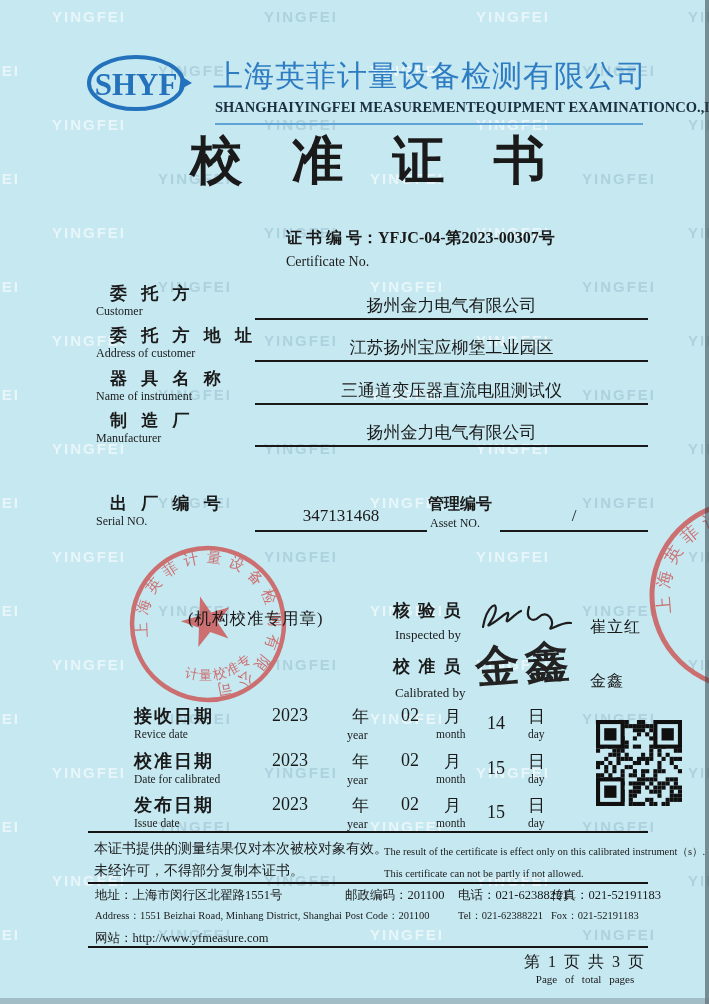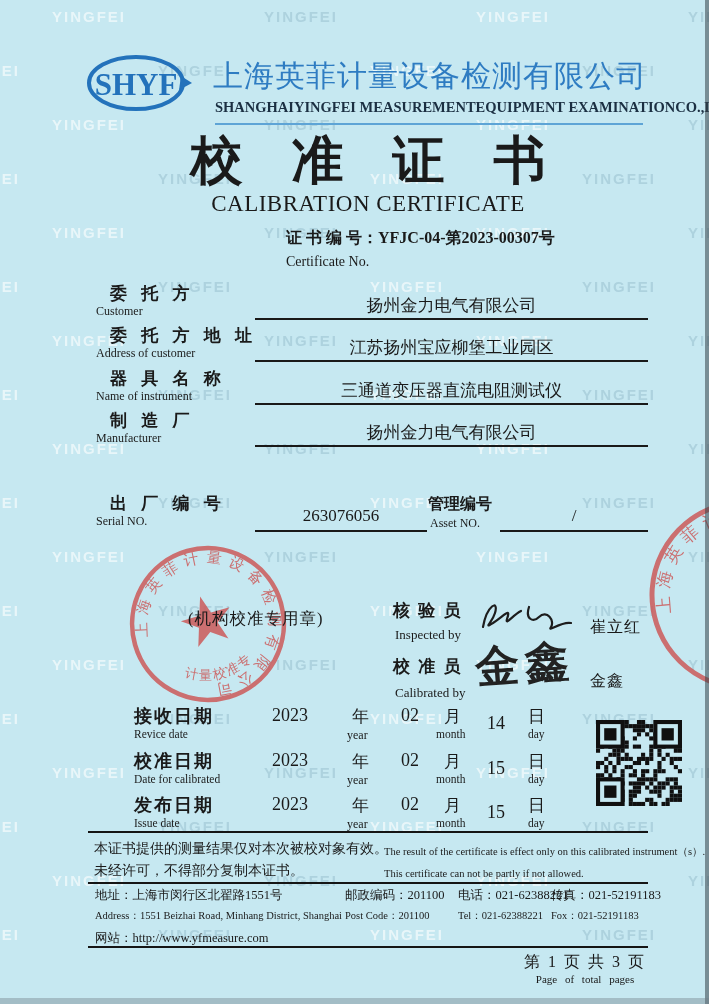--- a/index.html
+++ b/index.html
@@ -168,21 +168,20 @@
 
   <svg class="logo" width="108" height="66" viewBox="0 0 108 66">
     <ellipse cx="52" cy="33" rx="47" ry="26" fill="none" stroke="#2372bb" stroke-width="4"></ellipse>
     <path d="M97,26 L108,33 L95,40 Z" fill="#2372bb"></path>
     <text x="52" y="45" text-anchor="middle" font-size="31" font-weight="bold" fill="#2372bb" font-family="Liberation Serif, DejaVu Serif, serif">SHYF</text>
   </svg>
   <div class="co-cn">上海英菲计量设备检测有限公司</div>
   <div class="co-en">SHANGHAIYINGFEI MEASUREMENTEQUIPMENT EXAMINATIONCO.,LTD.</div>
   <div class="blue-rule"></div>
   <div class="title-cn">校 准 证 书</div>
-  <div class="title-en">CALIBRATION CERTIFICATE</div>
   <div class="certno">
     <span>证 书 编 号：</span><span>YFJC-04-第2023-00307号</span>
     <div class="en">Certificate No.</div>
   </div>
 
   <div class="frow" style="top:282px">
     <div class="fl-cn">委 托 方</div>
     <div class="fl-en">Customer</div>
     <div class="fline"><span class="fval">扬州金力电气有限公司</span></div>
   </div>
@@ -198,21 +197,21 @@
   </div>
   <div class="frow" style="top:409px">
     <div class="fl-cn">制 造 厂</div>
     <div class="fl-en">Manufacturer</div>
     <div class="fline"><span class="fval">扬州金力电气有限公司</span></div>
   </div>
 
   <div class="frow" style="top:492px;height:40px">
     <div class="fl-cn">出 厂 编 号</div>
     <div class="fl-en">Serial NO.</div>
-    <div class="sline"><span class="fval">263076056</span></div>
+    <div class="sline"><span class="fval">347131468</span></div>
     <div class="a-cn">管理编号</div>
     <div class="a-en">Asset NO.</div>
     <div class="aline"><span class="fval">/</span></div>
   </div>
 
   <div class="srow" style="top:591px">
     <div class="sg-cn" style="top:8px">核  验  员</div>
     <div class="sg-en" style="top:36px">Inspected by</div>
     <svg class="sg-sig" style="top:2px" width="110" height="44" viewBox="0 0 110 44">
       <path d="M10,34 C14,12 26,6 22,20 C19,30 10,36 20,30 C32,22 38,14 34,26 C32,33 40,22 48,18 M56,14 C52,26 60,30 66,24 C74,16 82,28 78,34 C74,40 88,28 98,30" fill="none" stroke="#1d1d1d" stroke-width="2.2" stroke-linecap="round"></path>

